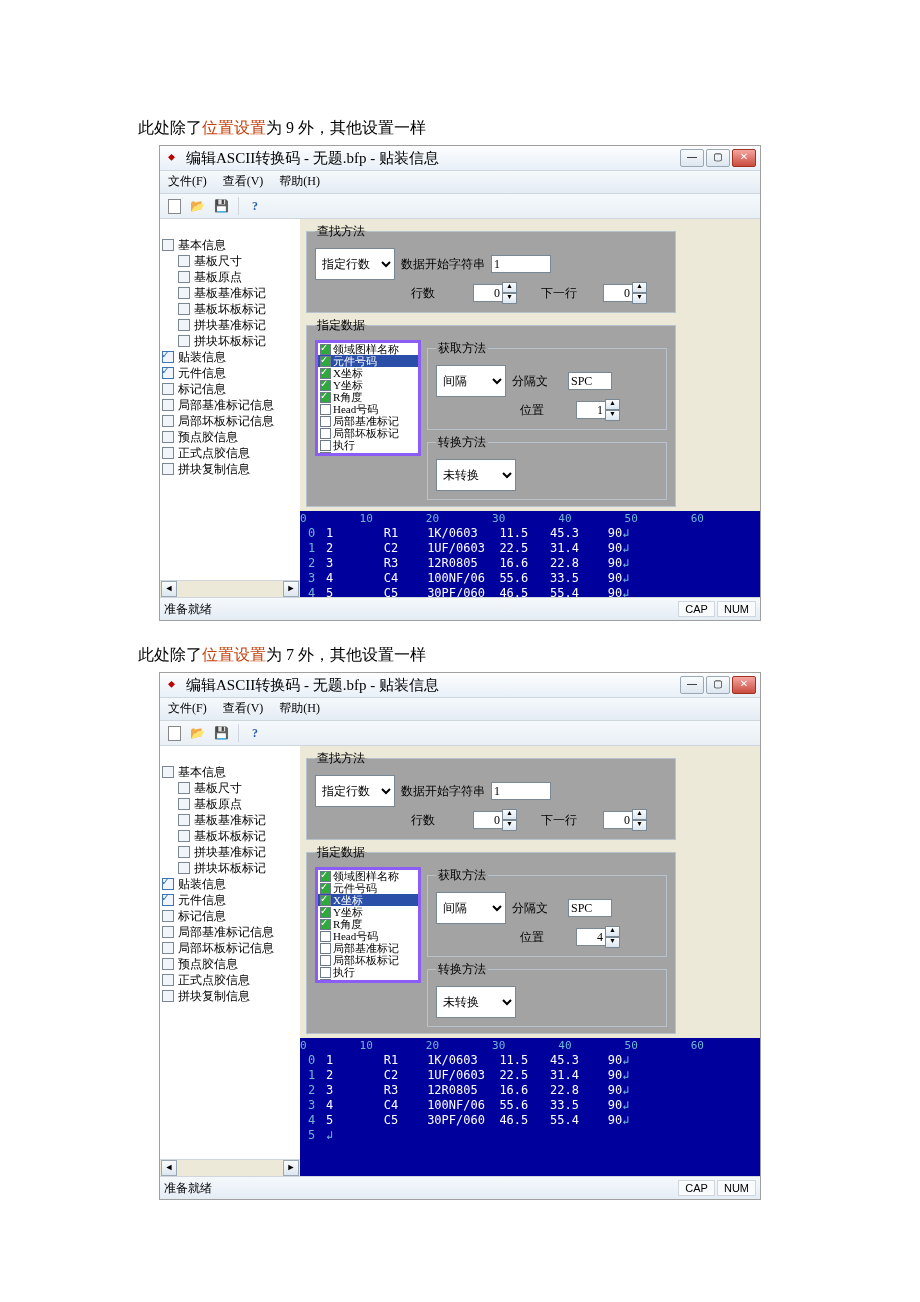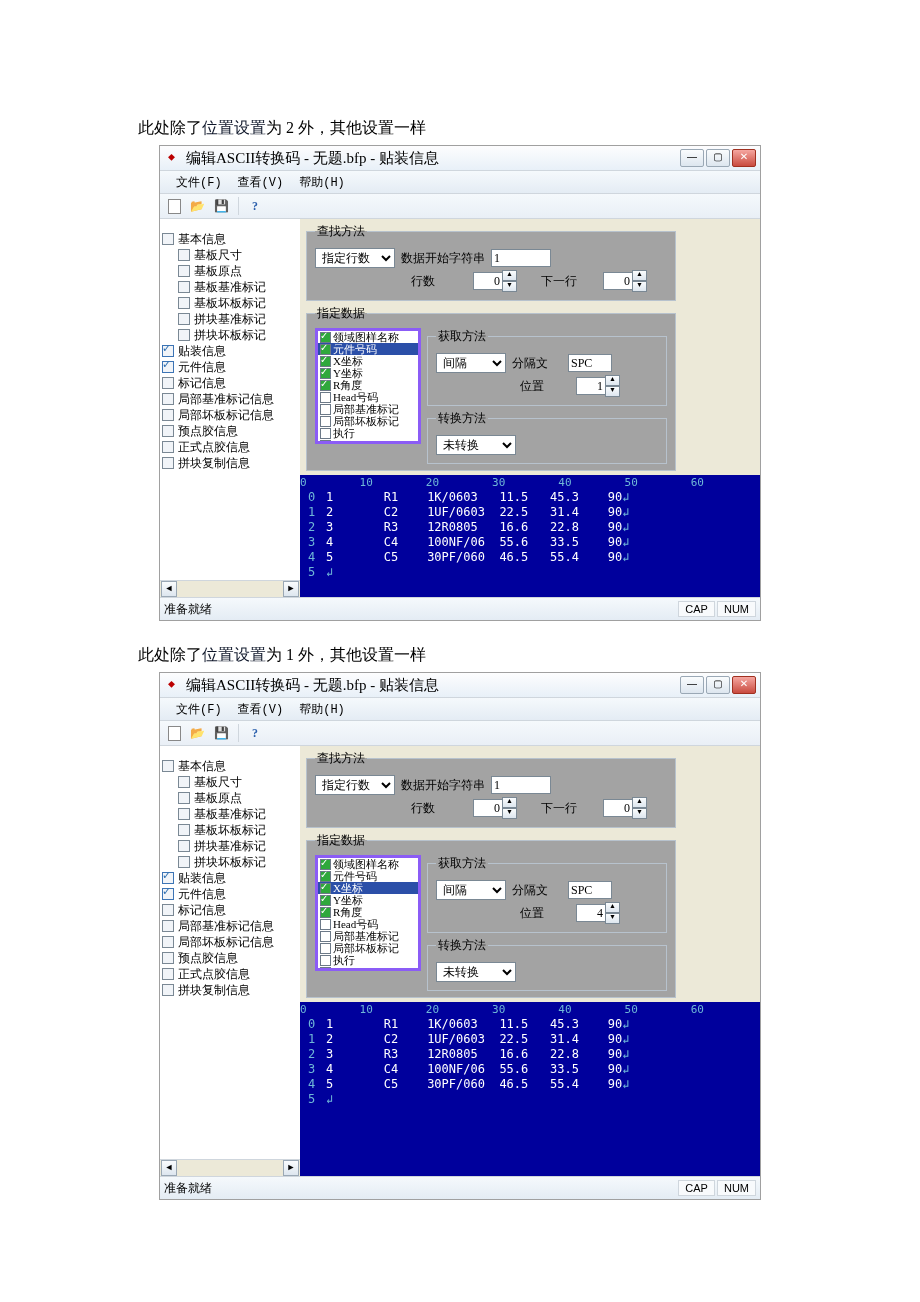--- a/index.html
+++ b/index.html
@@ -1,50 +1,50 @@
 <!DOCTYPE html>
 <html><head>
 <meta charset="utf-8">
 <style>
 body{margin:0;background:#fff;font-family:"Microsoft YaHei","SimSun",sans-serif;font-size:12px;color:#000}
 .page{width:920px;margin:0 auto;padding:118px 0 40px 0}
 .caption{font-size:16px;margin:0 0 6px 138px;font-family:"SimSun",serif}
-.caption .red{color:#0f172a}
+.caption .red{color:#c2410c}
 .window{width:600px;margin:0 auto 24px auto;border:1px solid #a0a0a0;background:#e8f0f8}
 .titlebar{height:24px;background:linear-gradient(#fdfdfe,#e8f0f8);border-bottom:1px solid #cfd6dd;display:flex;align-items:center;padding:0 4px;font-family:"SimSun",serif}
 .titlebar .icon{width:14px;height:14px;margin:0 4px;font-size:10px;color:#b00}
 .titlebar .ttl{flex:1;font-size:15px}
 .winbtns{display:flex;gap:2px}
 .winbtn{width:22px;height:16px;border:1px solid #9aa8b5;border-radius:2px;background:linear-gradient(#fafcfd,#dde6ef);font-size:10px;text-align:center;line-height:14px;font-family:Arial}
 .winbtn.close{background:linear-gradient(#f5a6a0,#c94b3f);border-color:#a03020;color:#fff}
-.menubar{height:22px;background:linear-gradient(#f5f9fc,#e4ecf4);border-bottom:1px solid #cfd6dd;display:flex;align-items:flex-end;padding-left:12px;gap:8px;font-family:Liberation Mono, monospace}
+.menubar{height:22px;background:linear-gradient(#f5f9fc,#e4ecf4);border-bottom:1px solid #cfd6dd;display:flex;align-items:flex-start;padding-left:4px;gap:8px;font-family:Liberation Serif, serif}
 .menubar span{padding:2px 4px}
 .toolbar{height:24px;background:linear-gradient(#f5f9fc,#e9eff6);border-bottom:1px solid #cfd6dd;display:flex;align-items:center;padding-left:4px;gap:4px}
 .tbtn{width:18px;height:18px;border:1px solid transparent;display:flex;align-items:center;justify-content:center;font-size:12px}
 .tbtn.new::before{content:"";width:11px;height:13px;border:1px solid #888;background:#fff}
 .tbtn.open{color:#c9a227}
 .tbtn.save{color:#3a5ea8}
 .tbtn.help{color:#2a5fac;font-weight:bold;font-family:"Times New Roman",serif}
 .tsep{width:1px;height:18px;background:#cfd6dd;margin:0 2px}
 .body{display:flex;height:378px}
-.tree{width:140px;background:#fff;border-right:1px solid #cfd6dd;overflow:hidden;font-family:Liberation Serif, serif;padding:12px 0}
+.tree{width:140px;background:#fff;border-right:1px solid #cfd6dd;overflow:hidden;font-family:Liberation Mono, monospace;padding:18px 0}
 .tree .nd{display:flex;align-items:center;height:16px;padding-left:2px;white-space:nowrap}
 .tree .nd.ch{padding-left:18px}
 .tree .box{width:10px;height:10px;border:1px solid #7a8894;margin-right:4px;background:#f1f4f8;position:relative}
 .tree .box.chk{border-color:#3c74b5}
 .tree .box.chk::after{content:"✓";position:absolute;left:-1px;top:-4px;font-size:11px;color:#2f6fb0}
 .right{flex:1;display:flex;flex-direction:column;background:#ece9d8}
 .panels{flex:0 0 auto;padding:4px 6px 4px 6px;display:flex;flex-wrap:wrap;gap:4px}
 fieldset{border:1px solid #b7c2cd;margin:0;padding:6px 8px;font-family:"SimSun",serif;background:#a3a3a3;box-sizing:border-box}
 legend{font-size:12px;padding:0 2px}
 .fs-search{width:370px}
 .fs-data{width:370px;display:flex;gap:6px}
 .row{display:flex;align-items:center;gap:6px;margin:2px 0}
 select,input[type=text]{font:12px "SimSun",serif;border:1px solid #7a8894;background:#fff;height:18px;box-sizing:border-box;padding:0 2px}
-select{height:20px}
+select{height:32px}
 .spin{display:inline-flex;align-items:center}
 .spin input{width:30px;text-align:right}
 .spin .arrows{display:flex;flex-direction:column;margin-left:-1px}
 .spin .ar{width:13px;height:9px;border:1px solid #7a8894;background:linear-gradient(#fafcfd,#dde6ef);font-size:7px;line-height:7px;text-align:center}
 .datalist{width:100px;height:110px;border:3px solid #8b5cf6;background:#fff;overflow:hidden;font-family:Liberation Serif, serif;font-size:11px;line-height:12px}
 .datalist div{display:flex;align-items:center;gap:2px;padding-left:2px;height:12px}
 .datalist .cb{width:9px;height:9px;border:1px solid #6c7988;display:inline-block;position:relative}
 .datalist .cb.c{background:#2fa83c}
 .datalist .cb.c::after{content:"✓";position:absolute;left:-1px;top:-3px;font-size:10px;color:#fff}
 .datalist .sel{background:#2b4fa8;color:#fff}
@@ -60,21 +60,21 @@
 .status .cell{padding:1px 6px;border:1px solid #cfd6dd;background:#f8fafc;margin-left:2px;font-family:Arial;font-size:11px}
 .treefoot{height:16px;border-top:1px solid #cfd6dd;display:flex;background:#ece9d8}
 .treefoot .ar{width:14px;height:14px;border:1px solid #9aa8b5;background:linear-gradient(#fafcfd,#dde6ef);font-size:9px;text-align:center;line-height:12px;margin:0 1px}
 .treefoot .trk{flex:1}
 </style>
 </head>
 <body>
 
 <div class="page">
 
-<div class="caption"><span>此处除了</span><span class="red">位置设置</span><span>为 2 外，其他设置一样</span></div>
+<div class="caption"><span>此处除了</span><span class="red">位置设置</span><span>为 9 外，其他设置一样</span></div>
 
 <div class="window">
  <div class="titlebar">
   <span class="icon">⬥</span>
   <span class="ttl">编辑ASCII转换码 - 无题.bfp - 贴装信息</span>
   <div class="winbtns">
    <div class="winbtn">—</div>
    <div class="winbtn">▢</div>
    <div class="winbtn close">✕</div>
   </div>
@@ -280,21 +280,21 @@
    </div>
   </div>
  </div>
  <div class="status">
   <span class="st">准备就绪</span>
   <span class="cell">CAP</span>
   <span class="cell">NUM</span>
  </div>
 </div>
 
-<div class="caption"><span>此处除了</span><span class="red">位置设置</span><span>为 1 外，其他设置一样</span></div>
+<div class="caption"><span>此处除了</span><span class="red">位置设置</span><span>为 7 外，其他设置一样</span></div>
 
 <div class="window" style="margin-bottom:0">
  <div class="titlebar">
   <span class="icon">⬥</span>
   <span class="ttl">编辑ASCII转换码 - 无题.bfp - 贴装信息</span>
   <div class="winbtns">
    <div class="winbtn">—</div>
    <div class="winbtn">▢</div>
    <div class="winbtn close">✕</div>
   </div>

